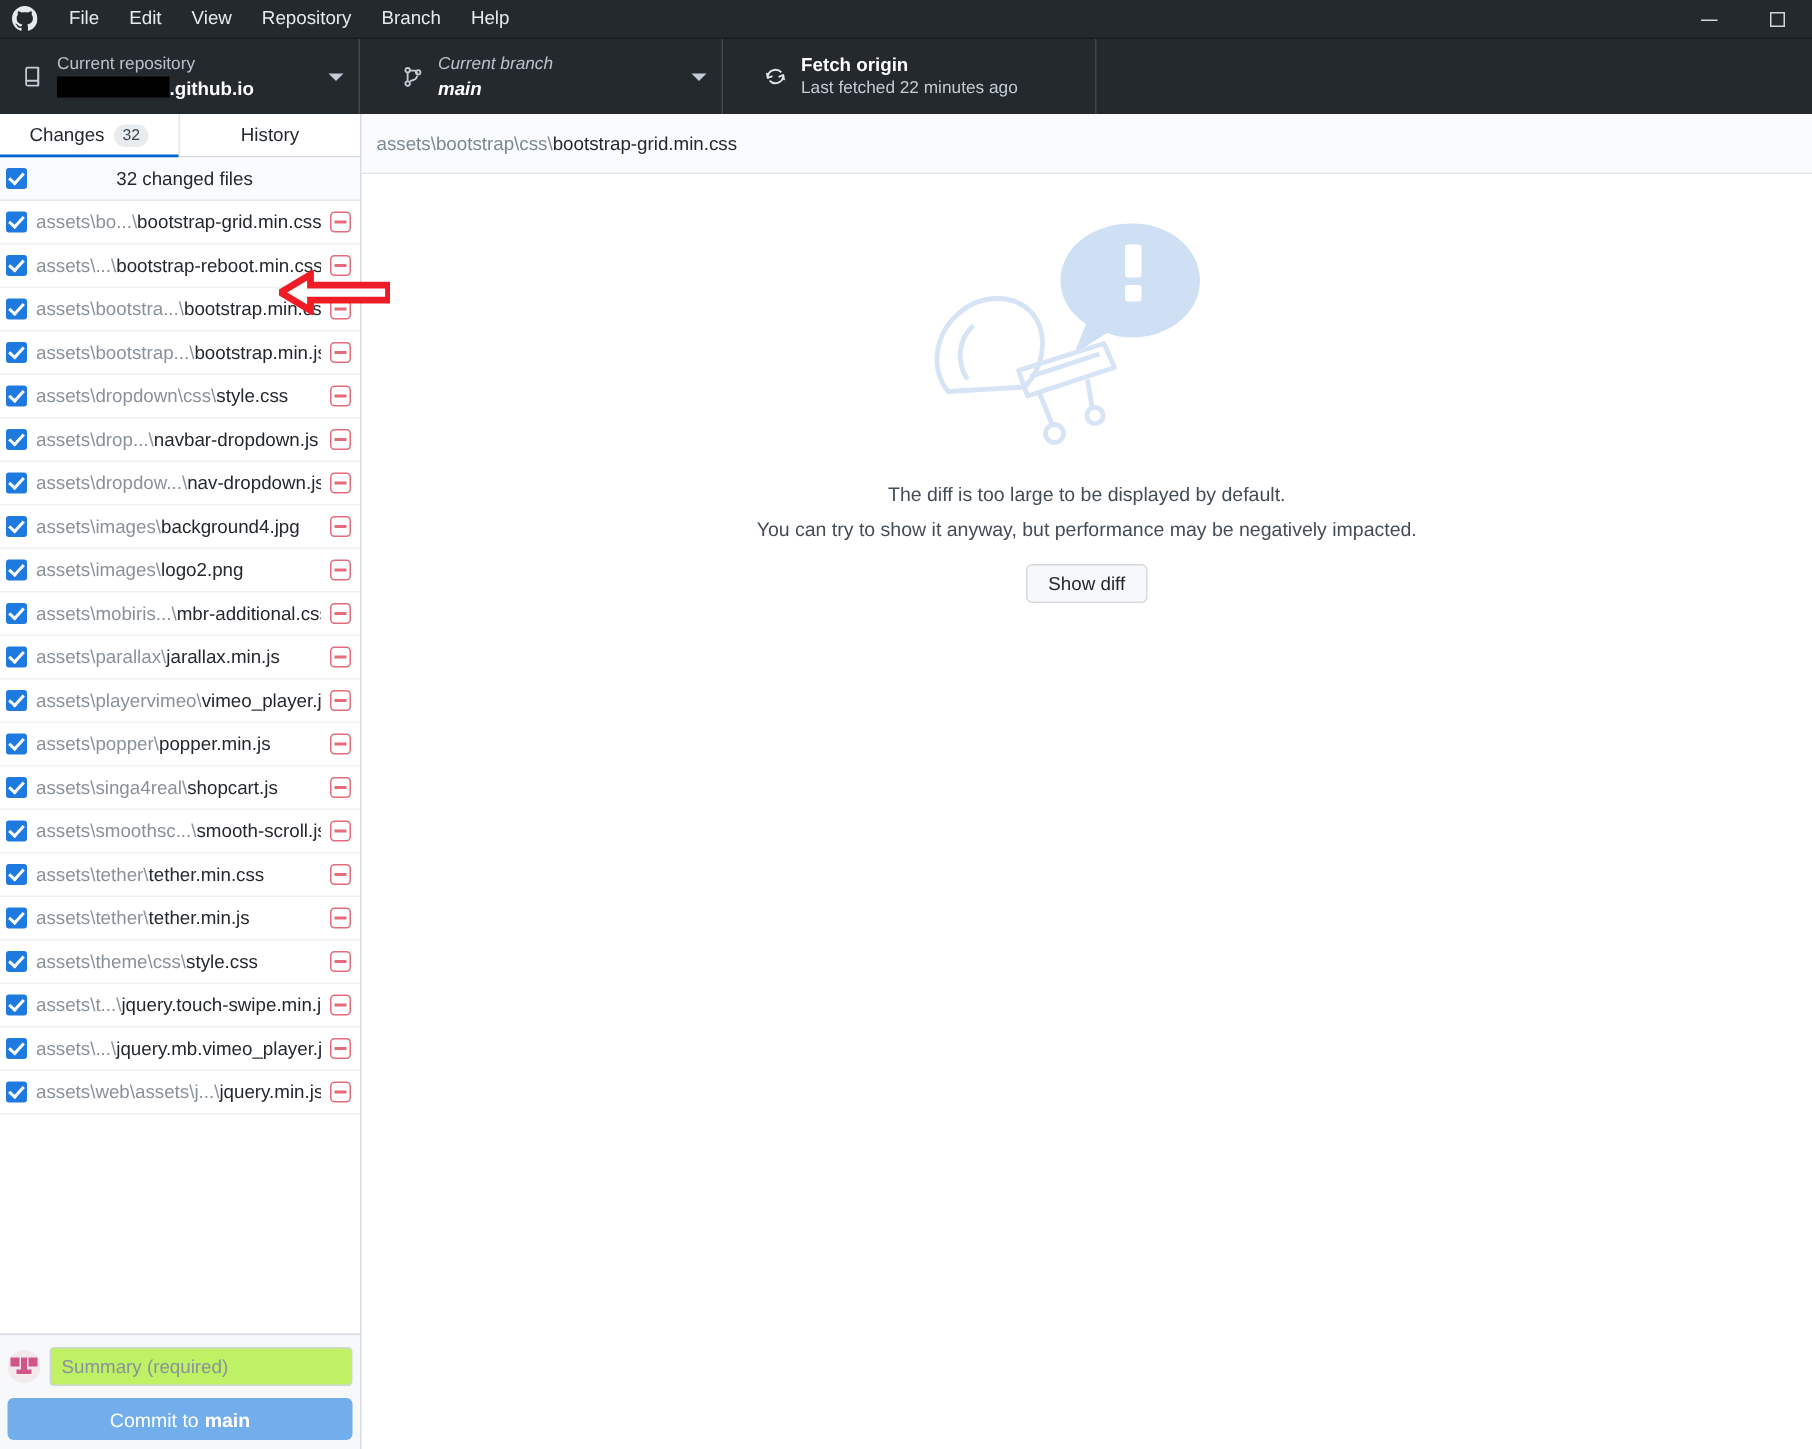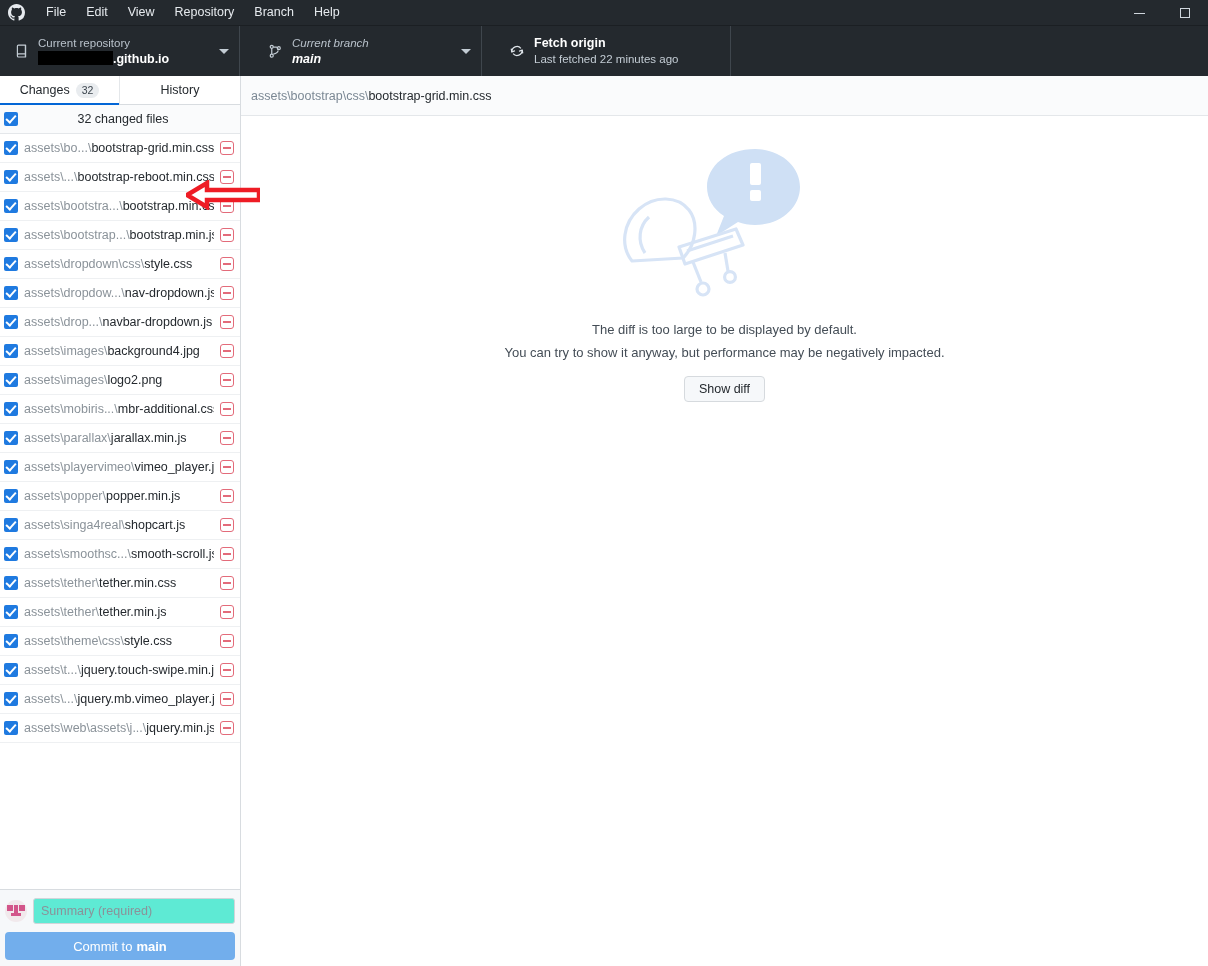--- a/index.html
+++ b/index.html
@@ -126,21 +126,21 @@
   }
   .av-l, .av-r, .av-stem, .av-foot {
     position: absolute; background: #d2558a;
   }
   .av-l { left: 2px; top: 5px; width: 6px; height: 6px; }
   .av-r { right: 2px; top: 5px; width: 6px; height: 6px; }
   .av-stem { left: 9px; top: 5px; width: 4px; height: 11px; }
   .av-foot { left: 6px; top: 13px; width: 10px; height: 3px; }
   .summary-input {
     flex: 1 1 auto; height: 24px; border: 1px solid #d1d5da; border-radius: 3px;
-    background: #5eead4; font-size: 12.5px; color: #6a737d; padding: 12px 7px;
+    background: #bef264; font-size: 12.5px; color: #6a737d; padding: 12px 7px;
     font-family: "Liberation Sans", sans-serif;
   }
   .summary-input::placeholder { color: #8a9299; }
   .desc-box {
     margin-top: 8px; height: 107px; border: 1px solid #d1d5da; border-radius: 3px;
     background: #fff; position: relative; padding: 6px 7px;
   }
   .desc-placeholder { font-size: 12.5px; color: #8a9299; }
   .coauthor-icon { position: absolute; left: 6px; bottom: 5px; color: #3b444d; }
   .commit-btn {
@@ -292,26 +292,26 @@
           <div class="file-name"><span class="file-path">assets\bootstrap...\</span><span class="file-base">bootstrap.min.js</span></div>
           <div class="status-icon"></div>
         </div>
         <div class="file-row">
           <div class="cb"></div>
           <div class="file-name"><span class="file-path">assets\dropdown\css\</span><span class="file-base">style.css</span></div>
           <div class="status-icon"></div>
         </div>
         <div class="file-row">
           <div class="cb"></div>
+          <div class="file-name"><span class="file-path">assets\drop...\</span><span class="file-base">navbar-dropdown.js</span></div>
+          <div class="status-icon"></div>
+        </div>
+        <div class="file-row">
+          <div class="cb"></div>
           <div class="file-name"><span class="file-path">assets\dropdow...\</span><span class="file-base">nav-dropdown.js</span></div>
-          <div class="status-icon"></div>
-        </div>
-        <div class="file-row">
-          <div class="cb"></div>
-          <div class="file-name"><span class="file-path">assets\drop...\</span><span class="file-base">navbar-dropdown.js</span></div>
           <div class="status-icon"></div>
         </div>
         <div class="file-row">
           <div class="cb"></div>
           <div class="file-name"><span class="file-path">assets\images\</span><span class="file-base">background4.jpg</span></div>
           <div class="status-icon"></div>
         </div>
         <div class="file-row">
           <div class="cb"></div>
           <div class="file-name"><span class="file-path">assets\images\</span><span class="file-base">logo2.png</span></div>

